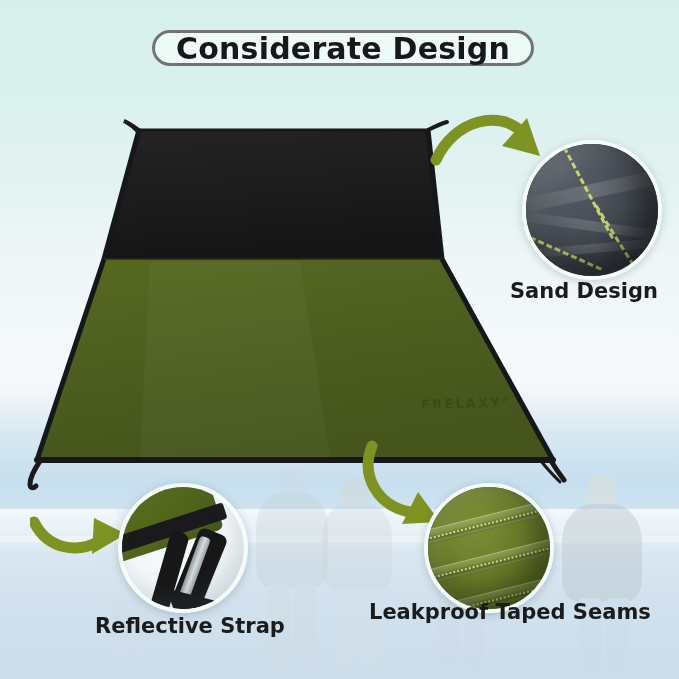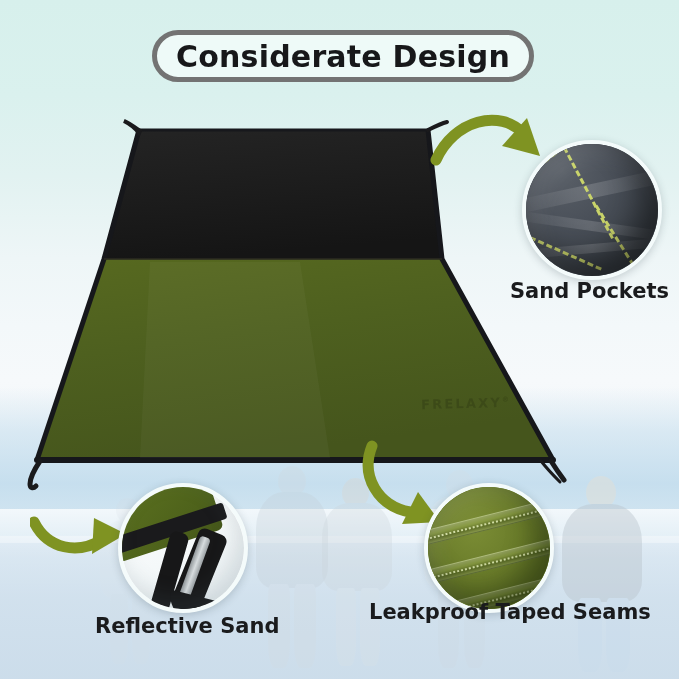--- a/index.html
+++ b/index.html
@@ -42,22 +42,22 @@
     background:linear-gradient(180deg, rgba(216,230,241,.6) 0%, rgba(207,223,236,.8) 40%, rgba(203,220,234,.9) 100%);
   }
   
   .person { position:absolute; opacity:.30; }
   .p-torso { position:absolute; border-radius:38% 38% 22% 22%; }
   .p-head  { position:absolute; border-radius:50%; }
   .p-legL, .p-legR { position:absolute; border-radius:14% 14% 30% 30%; }
 
   
   #title-pill {
-    position:absolute; left:152px; top:30px; width:382px; height:52px;
-    border:5px solid #737373; border-radius:26px;
+    position:absolute; left:152px; top:30px; width:382px; height:36px;
+    border:3px solid #737373; border-radius:26px;
     background:rgba(244,252,251,.78);
     display:flex; align-items:center; justify-content:center;
   }
   #title-text {
     font-size:30px; font-weight:bold; color:#17181a; letter-spacing:.2px;
     font-family:"DejaVu Sans", sans-serif;
   }
 
   
   #mat-wrap { position:absolute; left:0; top:0; width:679px; height:679px; pointer-events:none; }
@@ -237,33 +237,33 @@
   <div class="fab"></div>
   <div class="crease" style="left:-10%;top:30%;width:120%;height:14px;transform:rotate(-12deg);"></div>
   <div class="crease" style="left:-10%;top:58%;width:120%;height:10px;transform:rotate(8deg);"></div>
   <div class="crease" style="left:-10%;top:76%;width:120%;height:9px;transform:rotate(-5deg);"></div>
   <div class="stitch" style="left:34px;top:-6px;width:112px;transform:rotate(62deg);transform-origin:left center;"></div>
   <div class="stitch" style="left:-4px;top:34px;width:72px;transform:rotate(-38deg);transform-origin:left center;"></div>
   <div class="stitch" style="left:4px;top:92px;width:78px;transform:rotate(24deg);transform-origin:left center;"></div>
   <div class="stitch" style="left:70px;top:60px;width:80px;transform:rotate(58deg);transform-origin:left center;"></div>
   <div style="position:absolute;inset:0;border-radius:50%;box-shadow:inset -14px -16px 30px rgba(0,0,0,.45), inset 10px 10px 22px rgba(255,255,255,.10);"></div>
 </div>
-<div class="caption" id="cap-sand">Sand Pockets</div>
+<div class="caption" id="cap-sand">Sand Design</div>
 
 <div class="inset" id="inset-strap">
   <div class="bg"></div>
   <div class="greenpatch"></div>
   <div class="blackedge"></div>
   <div class="strapA" style="left:38px;top:44px;width:19px;height:82px;transform:rotate(16deg);"></div>
   <div class="strapB" style="left:62px;top:42px;width:30px;height:84px;transform:rotate(22deg);"></div>
   <div class="refl" style="left:66px;top:48px;width:11px;height:72px;transform:rotate(20deg);"></div>
   <div style="position:absolute;left:46px;top:108px;width:46px;height:24px;background:#171718;border-radius:0 0 22px 22px;transform:rotate(14deg);"></div>
   <div style="position:absolute;inset:0;border-radius:50%;box-shadow:inset -8px -10px 22px rgba(80,100,110,.18);"></div>
 </div>
-<div class="caption" id="cap-strap">Reflective Sand</div>
+<div class="caption" id="cap-strap">Reflective Strap</div>
 
 <div class="inset" id="inset-seam">
   <div class="gbg"></div>
   <div class="tape" style="top:26px;transform:rotate(-14deg);"></div>
   <div class="tstitch" style="top:34px;transform:rotate(-14deg);"></div>
   <div class="tape" style="top:66px;transform:rotate(-14deg);"></div>
   <div class="tstitch" style="top:74px;transform:rotate(-14deg);"></div>
   <div class="tape" style="top:104px;transform:rotate(-14deg);"></div>
   <div class="tstitch" style="top:112px;transform:rotate(-14deg);"></div>
   <div style="position:absolute;inset:0;border-radius:50%;box-shadow:inset -12px -14px 28px rgba(25,35,10,.45), inset 8px 8px 20px rgba(255,255,255,.10);"></div>

